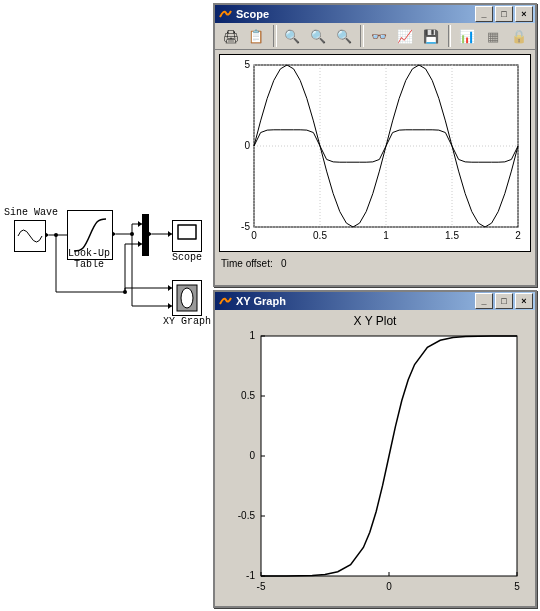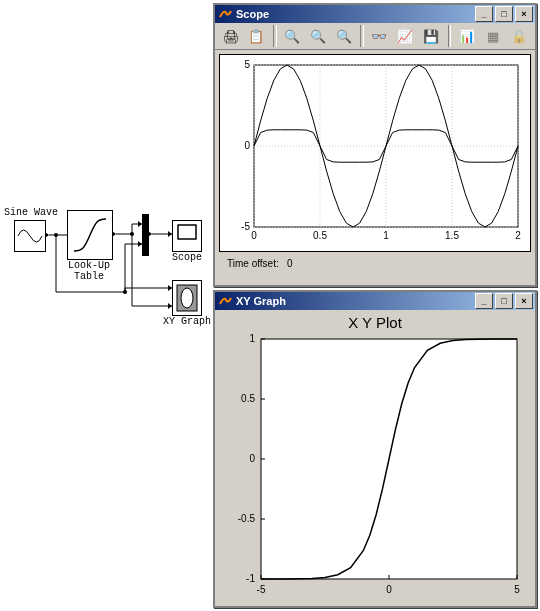--- a/index.html
+++ b/index.html
@@ -95,26 +95,26 @@
     position: relative;
     margin: 2px;
   }
   .plot-area.scope-plot {
     background: #fff;
     border: 1px solid #000;
     margin: 4px;
   }
   .plot-title {
     text-align: center;
-    font-size: 15px;
+    font-size: 12px;
     padding-top: 2px;
   }
   .status-line {
     font-size: 10px;
-    padding: 2px 12px;
+    padding: 2px 6px;
     background: #d4d0c8;
   }
   svg { display: block; }
 </style>
 </head>
 <body>
 
 <div class="diagram-area">
 
   <div class="lbl" style="left:3px; top:7px; width:56px">Sine Wave</div>
@@ -125,21 +125,21 @@
   </div>
   <div class="port-tri" style="left:45px; top:32px"></div>
 
   <div class="blk" style="left:67px; top:10px; width:44px; height:48px">
     <svg width="44" height="48" viewBox="0 0 44 48">
       <rect x="4" y="4" width="36" height="40" fill="none" stroke="#000" stroke-width="0"></rect>
       <path d="M6 40 C 14 40 16 38 22 24 C 28 10 30 8 38 8" stroke="#000" fill="none" stroke-width="1.5"></path>
     </svg>
   </div>
   <div class="port-tri" style="left:112px; top:31px"></div>
-  <div class="lbl" style="left:60px; top:60px; width:58px; white-space:pre-line">Look-Up
+  <div class="lbl" style="left:60px; top:48px; width:58px; white-space:pre-line">Look-Up
 Table</div>
 
   <div class="blk" style="left:142px; top:14px; width:5px; height:40px; background:#000"></div>
   <div class="port-tri" style="left:148px; top:31px"></div>
 
   <div class="blk" style="left:172px; top:20px; width:28px; height:30px">
     <svg width="28" height="30">
         <rect x="5" y="4" width="18" height="14" fill="#fff" stroke="#000"></rect>
         <rect x="5" y="4" width="18" height="14" fill="none" stroke="#000"></rect>
       </svg>

